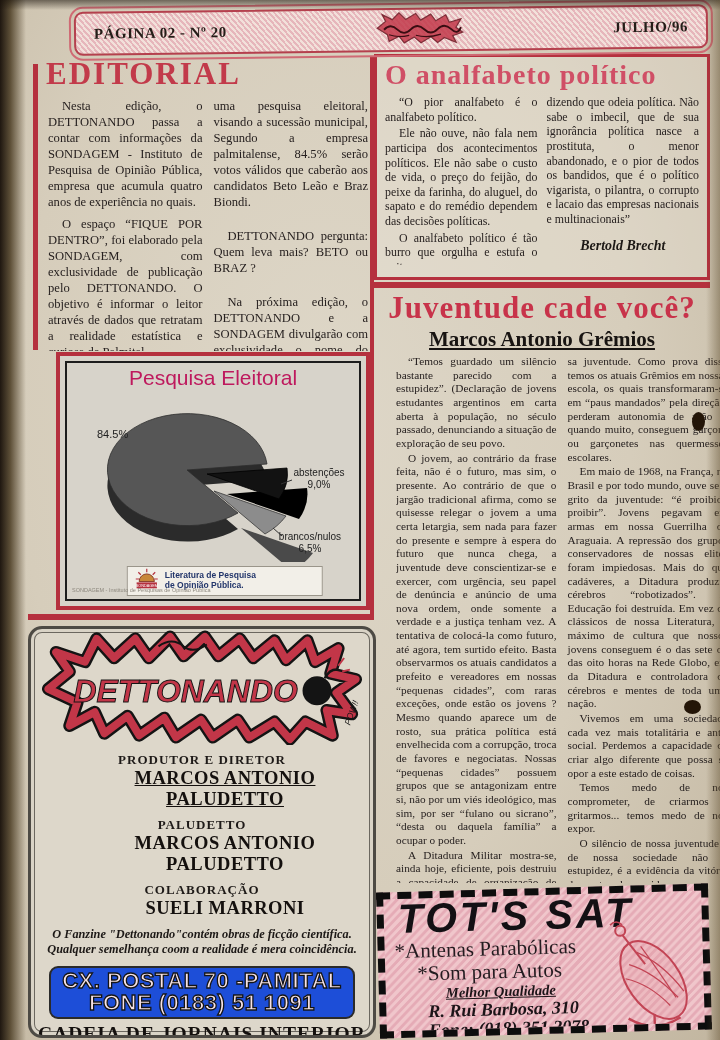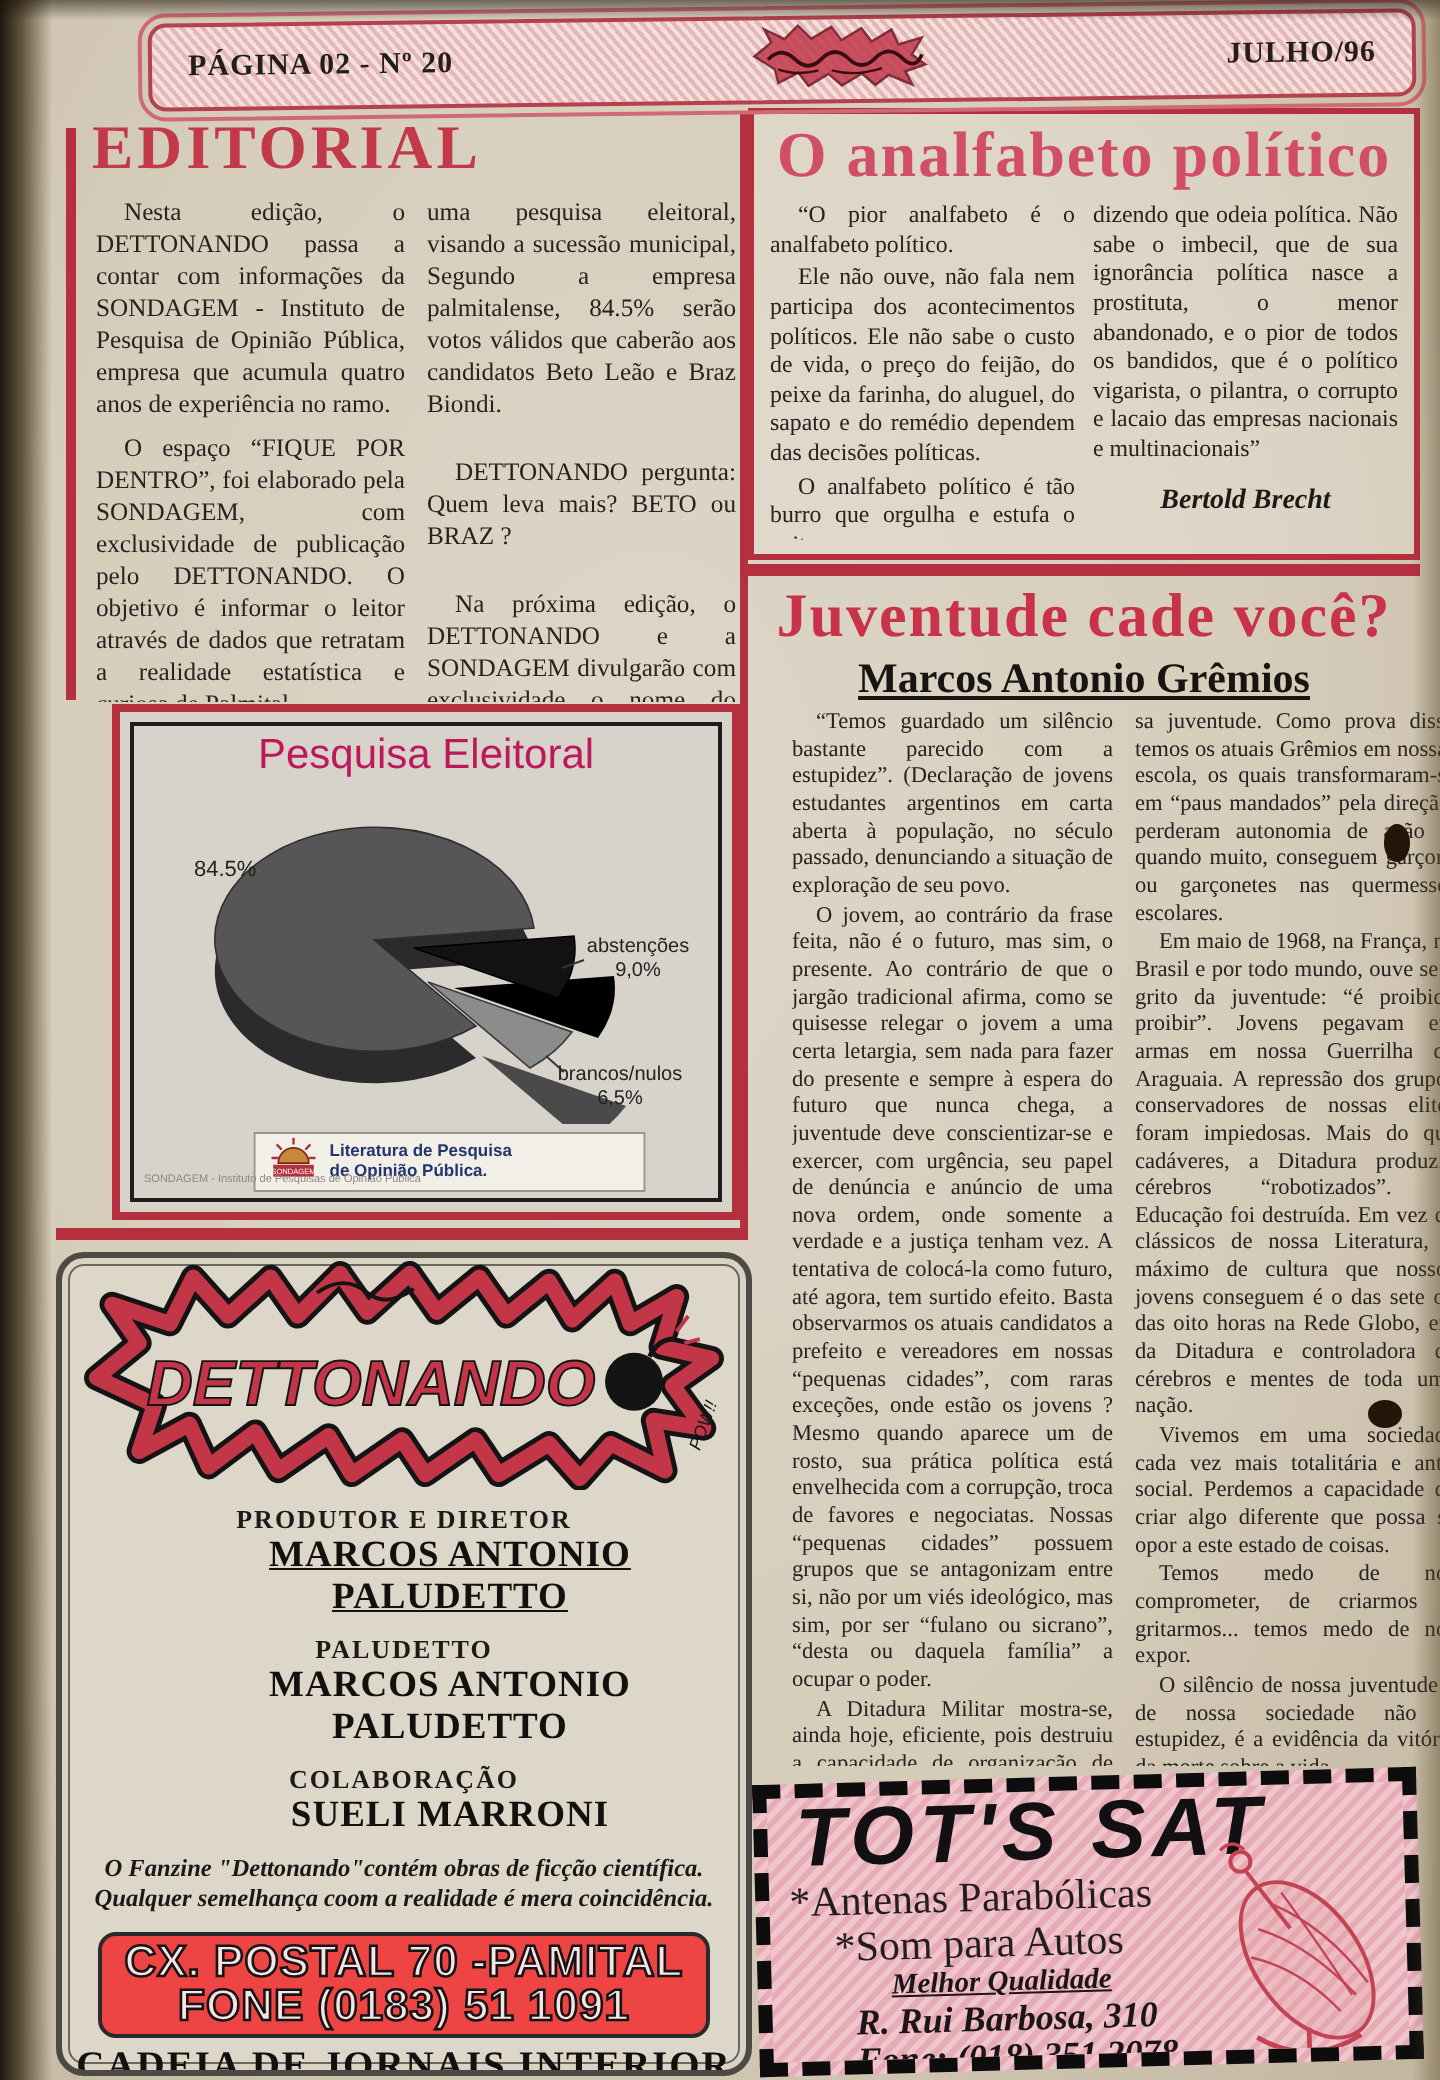--- a/index.html
+++ b/index.html
@@ -57,28 +57,28 @@
   .exp-box{position:absolute;left:28px;top:626px;width:348px;height:412px;box-sizing:border-box;
     border:3px solid #4d4a44;border-radius:14px;box-shadow:inset 0 0 0 3px #d9d3c6, inset 0 0 0 4px #6b675f;
     background:#ddd7ca;text-align:center;overflow:hidden;z-index:2;}
   .exp-title{font-family:"Liberation Sans",sans-serif;font-weight:900;font-size:33px;
     color:#b5242f;text-shadow:1px 1px 0 #3a1014;margin-top:2px;letter-spacing:1px;}
   .exp-role{font-weight:bold;font-size:13px;color:#1e1a18;letter-spacing:1px;margin-top:7px;}
   .exp-name{font-weight:bold;font-size:18.5px;color:#14100e;letter-spacing:.5px;margin-left:46px;}
   .exp-name.u{text-decoration:underline;}
   .exp-disc{font-weight:bold;font-style:italic;font-size:12.3px;color:#1c1816;line-height:1.25;margin-top:8px;}
   .pobox{margin:8px auto 0;width:302px;border:2px solid #2a2a2a;border-radius:9px;
-    background:#ef4444;padding:2px 0 3px;font-family:"Liberation Sans",sans-serif;font-weight:900;
+    background:#1d4ed8;padding:2px 0 3px;font-family:"Liberation Sans",sans-serif;font-weight:900;
     font-size:22px;line-height:1.0;color:#f7e3e6;-webkit-text-stroke:1.3px #141414;letter-spacing:.5px;}
   .exp-chain{font-weight:bold;font-size:19.5px;color:#14100e;letter-spacing:1px;margin-top:4px;}
 
   
   .ana-box{position:absolute;left:374px;top:54px;width:336px;height:226px;box-sizing:border-box;
     border:3px solid #b5303e;background:rgba(235,230,219,.35);padding:2px 8px;}
-  .ana-title{text-align:center;font-size:32px;font-weight:bold;color:#d04f66;letter-spacing:1px;}
+  .ana-title{font-size:28px;font-weight:bold;color:#d04f66;letter-spacing:1px;}
   .ana-cols{display:flex;gap:9px;margin-top:4px;height:170px;overflow:hidden;}
   .ana-col{width:50%;font-size:11.9px;line-height:1.23;}
   .ana-col p{margin-bottom:2px;}
   .signature{text-align:center;font-weight:bold;font-style:italic;font-size:14px;margin-top:10px;color:#1d1916;}
 
   
   .juv-title{position:absolute;left:374px;top:290px;width:336px;text-align:center;
     font-size:31px;font-weight:bold;color:#c8334a;letter-spacing:1px;}
   .juv-author{position:absolute;left:374px;top:327px;width:336px;text-align:center;
     font-size:21px;font-weight:bold;text-decoration:underline;color:#181412;}
@@ -116,21 +116,21 @@
         <path d="M18,28 q10,4 24,1 M50,29 q14,4 30,-1" fill="none" stroke="#3a0d12" stroke-width="1.4"></path>
       </svg>
     </span>
     <span class="mh-label">JULHO/96</span>
   </div>
 
   <div class="ed-redbar"></div>
   <div class="ed-title">EDITORIAL</div>
   <div class="ed-cols">
     <div class="ed-col">
-        <p class="para">Nesta edição, o DETTONANDO passa a contar com informações da SONDAGEM - Instituto de Pesquisa de Opinião Pública, empresa que acumula quatro anos de experiência no ramo.</p>
+        <p class="para">Nesta edição, o DETTONANDO passa a contar com informações da SONDAGEM - Instituto de Pesquisa de Opinião Pública, empresa que acumula quatro anos de experiência no quais.</p>
         <p class="para">O espaço “FIQUE POR DENTRO”, foi elaborado pela SONDAGEM, com exclusividade de publicação pelo DETTONANDO. O objetivo é informar o leitor através de dados que retratam a realidade estatística e curiosa de Palmital.</p>
       </div>
     <div class="ed-col ed-col2 cont-first">
         <p class="para">uma pesquisa eleitoral, visando a sucessão municipal, Segundo a empresa palmitalense, 84.5% serão votos válidos que caberão aos candidatos Beto Leão e Braz Biondi.</p>
         <p class="para">DETTONANDO pergunta: Quem leva mais? BETO ou BRAZ ?</p>
         <p class="para">Na próxima edição, o DETTONANDO e a SONDAGEM divulgarão com exclusividade o nome do próximo prefeito de Palmital.  Aguarde !!!</p>
       </div>
   </div>
   <div class="v-divider"></div>
 

